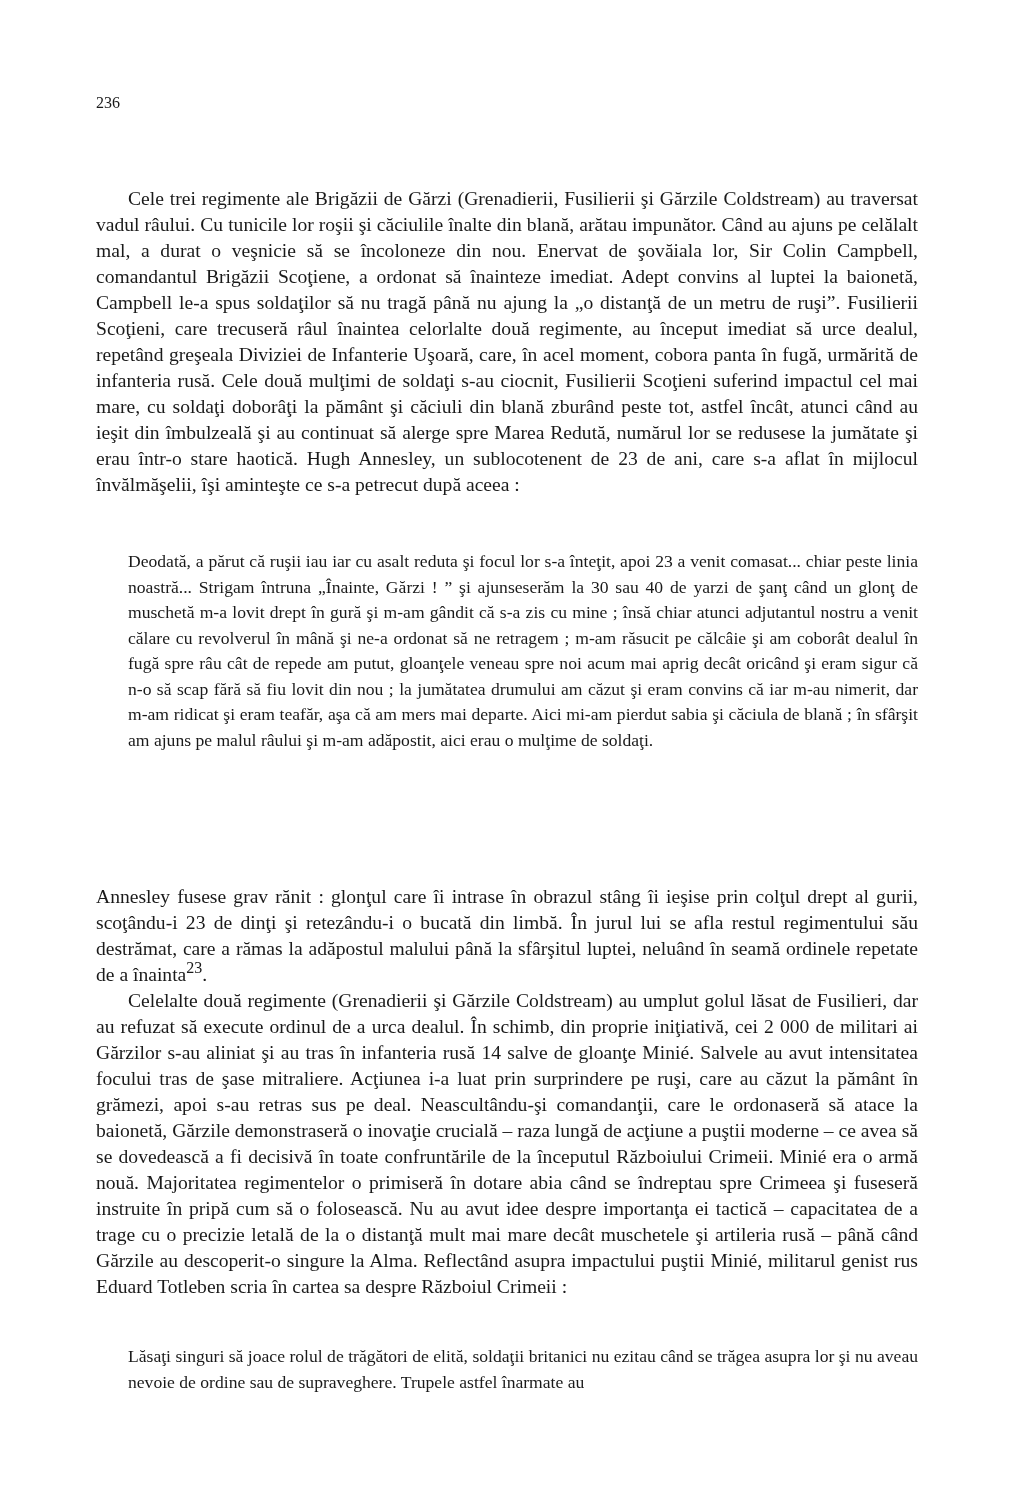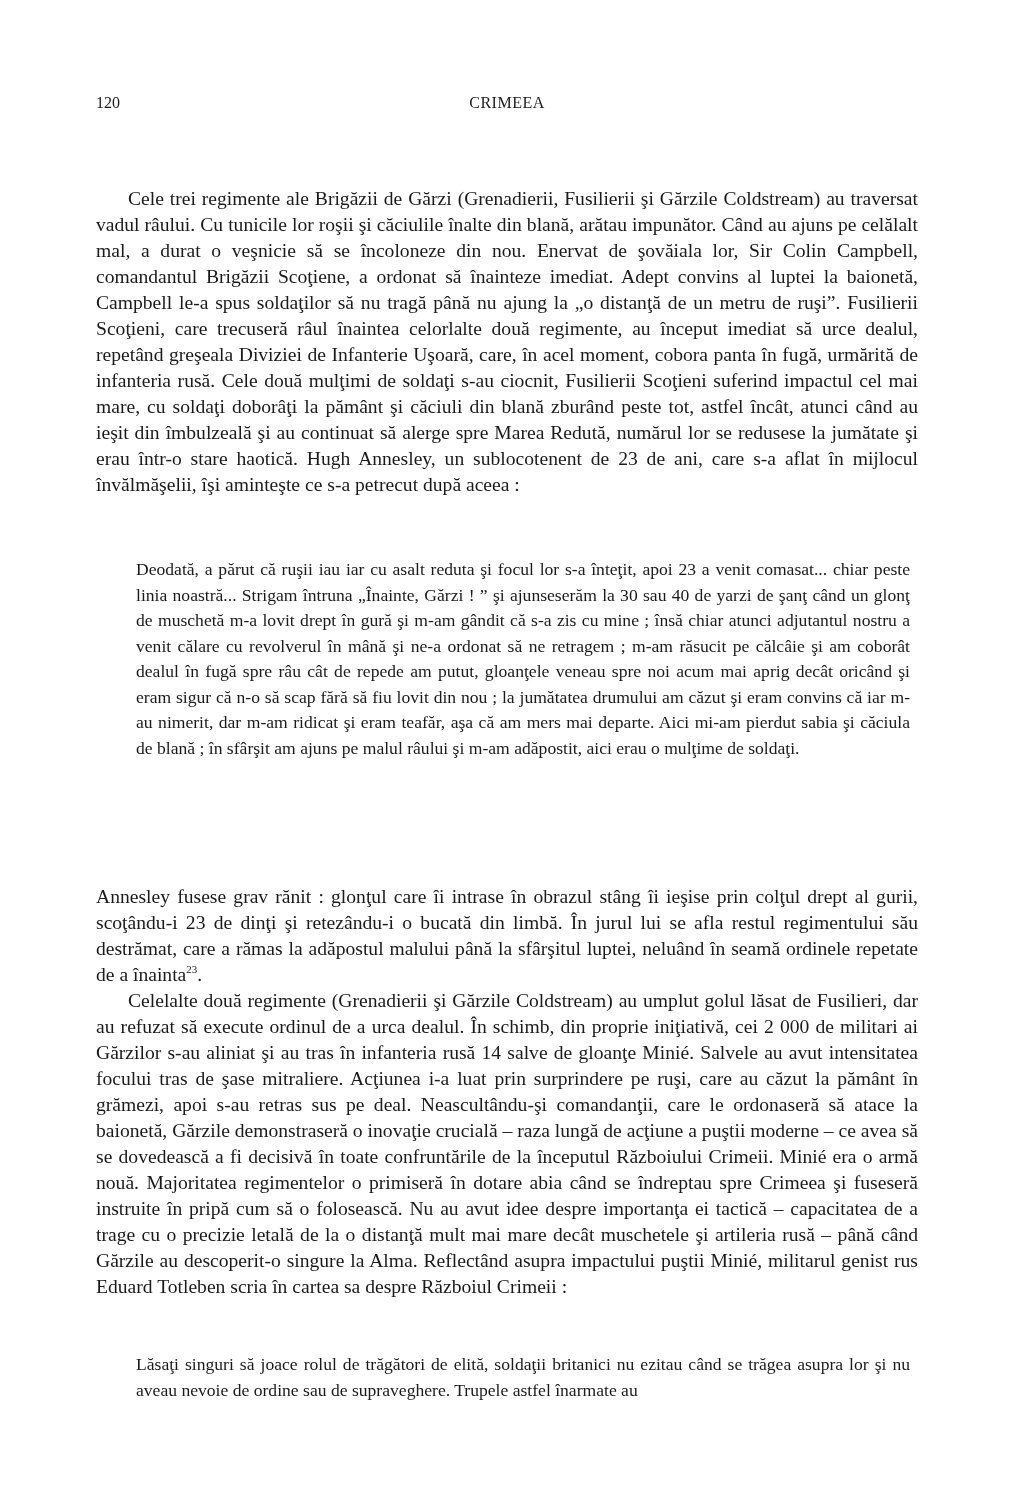--- a/index.html
+++ b/index.html
@@ -8,35 +8,34 @@
   .page { position: absolute; left: 96px; top: 0; width: 822px; }
   .running-head { position: absolute; top: 94px; left: 0; width: 822px; height: 22px; font-size: 16px; }
   .page-number { position: absolute; left: 0; top: 0; }
   .running-title { position: absolute; left: 0; right: 0; text-align: center; letter-spacing: 0.5px; }
   .body-text { position: absolute; left: 0; width: 822px; font-size: 19.6px; line-height: 26px;
                text-align: justify; margin-top: 48px; }
   .body-text p { margin: 0; }
   .indent { text-indent: 32px; }
   .quote { position: absolute; left: 32px; width: 790px; font-size: 17.6px; line-height: 25.5px;
            text-align: justify; }
-  .quote p { margin: 8px; }
-  sup { font-size: 11px; line-height: 0; vertical-align: super; }
+  .quote p { margin: 0; }
+  sup { font-size: 16px; line-height: 0; vertical-align: super; }
   #p1 { top: 138px; }
   #q1 { top: 549px; }
   #p2 { top: 836px; }
   #q2 { top: 1344px; }
 </style>
 </head>
 <body>
 
 <div class="page">
 
   <div class="running-head">
-    <span class="page-number">120</span>
-    <span class="running-title">CRIMEEA</span>
+    <span class="page-number">236</span>
   </div>
 
   <div class="body-text" id="p1">
     <p class="indent">Cele trei regimente ale Brigăzii de Gărzi (Grenadierii, Fusilierii şi Gărzile Coldstream) au traversat vadul râului. Cu tunicile lor roşii şi căciulile înalte din blană, arătau impunător. Când au ajuns pe celălalt mal, a durat o veşnicie să se încoloneze din nou. Enervat de şovăiala lor, Sir Colin Campbell, comandantul Brigăzii Scoţiene, a ordonat să înainteze imediat. Adept convins al luptei la baionetă, Campbell le-a spus soldaţilor să nu tragă până nu ajung la „o distanţă de un metru de ruşi”. Fusilierii Scoţieni, care trecuseră râul înaintea celorlalte două regimente, au început imediat să urce dealul, repetând greşeala Diviziei de Infanterie Uşoară, care, în acel moment, cobora panta în fugă, urmărită de infanteria rusă. Cele două mulţimi de soldaţi s-au ciocnit, Fusilierii Scoţieni suferind impactul cel mai mare, cu soldaţi doborâţi la pământ şi căciuli din blană zburând peste tot, astfel încât, atunci când au ieşit din îmbulzeală şi au continuat să alerge spre Marea Redută, numărul lor se redusese la jumătate şi erau într-o stare haotică. Hugh Annesley, un sublocotenent de 23 de ani, care s-a aflat în mijlocul învălmăşelii, îşi aminteşte ce s-a petrecut după aceea :</p>
   </div>
 
   <div class="quote" id="q1">
     <p>Deodată, a părut că ruşii iau iar cu asalt reduta şi focul lor s-a înteţit, apoi 23 a venit comasat... chiar peste linia noastră... Strigam întruna „Înainte, Gărzi ! ” şi ajunseserăm la 30 sau 40 de yarzi de şanţ când un glonţ de muschetă m-a lovit drept în gură şi m-am gândit că s-a zis cu mine ; însă chiar atunci adjutantul nostru a venit călare cu revolverul în mână şi ne-a ordonat să ne retragem ; m-am răsucit pe călcâie şi am coborât dealul în fugă spre râu cât de repede am putut, gloanţele veneau spre noi acum mai aprig decât oricând şi eram sigur că n-o să scap fără să fiu lovit din nou ; la jumătatea drumului am căzut şi eram convins că iar m-au nimerit, dar m-am ridicat şi eram teafăr, aşa că am mers mai departe. Aici mi-am pierdut sabia şi căciula de blană ; în sfârşit am ajuns pe malul râului şi m-am adăpostit, aici erau o mulţime de soldaţi.</p>
   </div>
 

